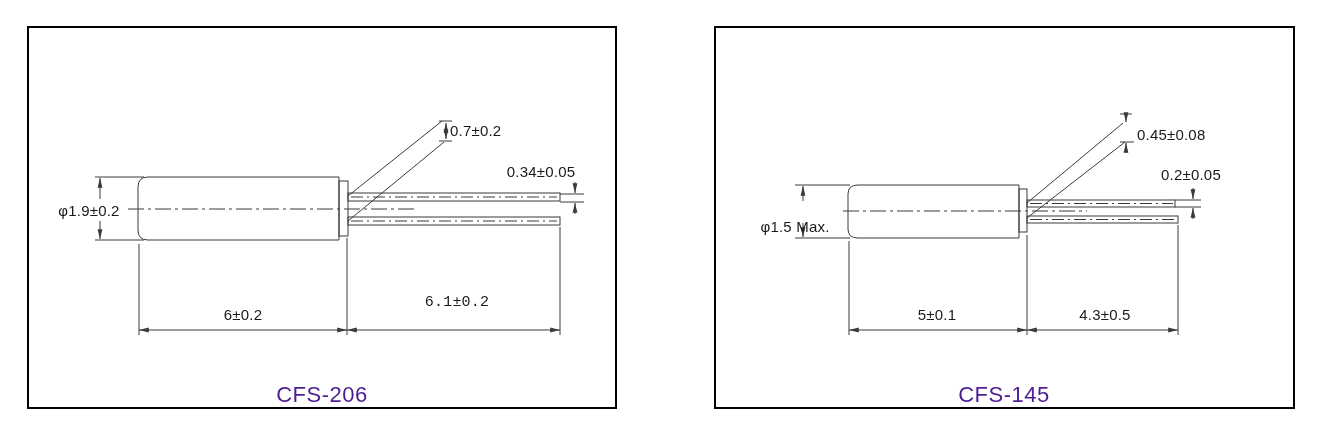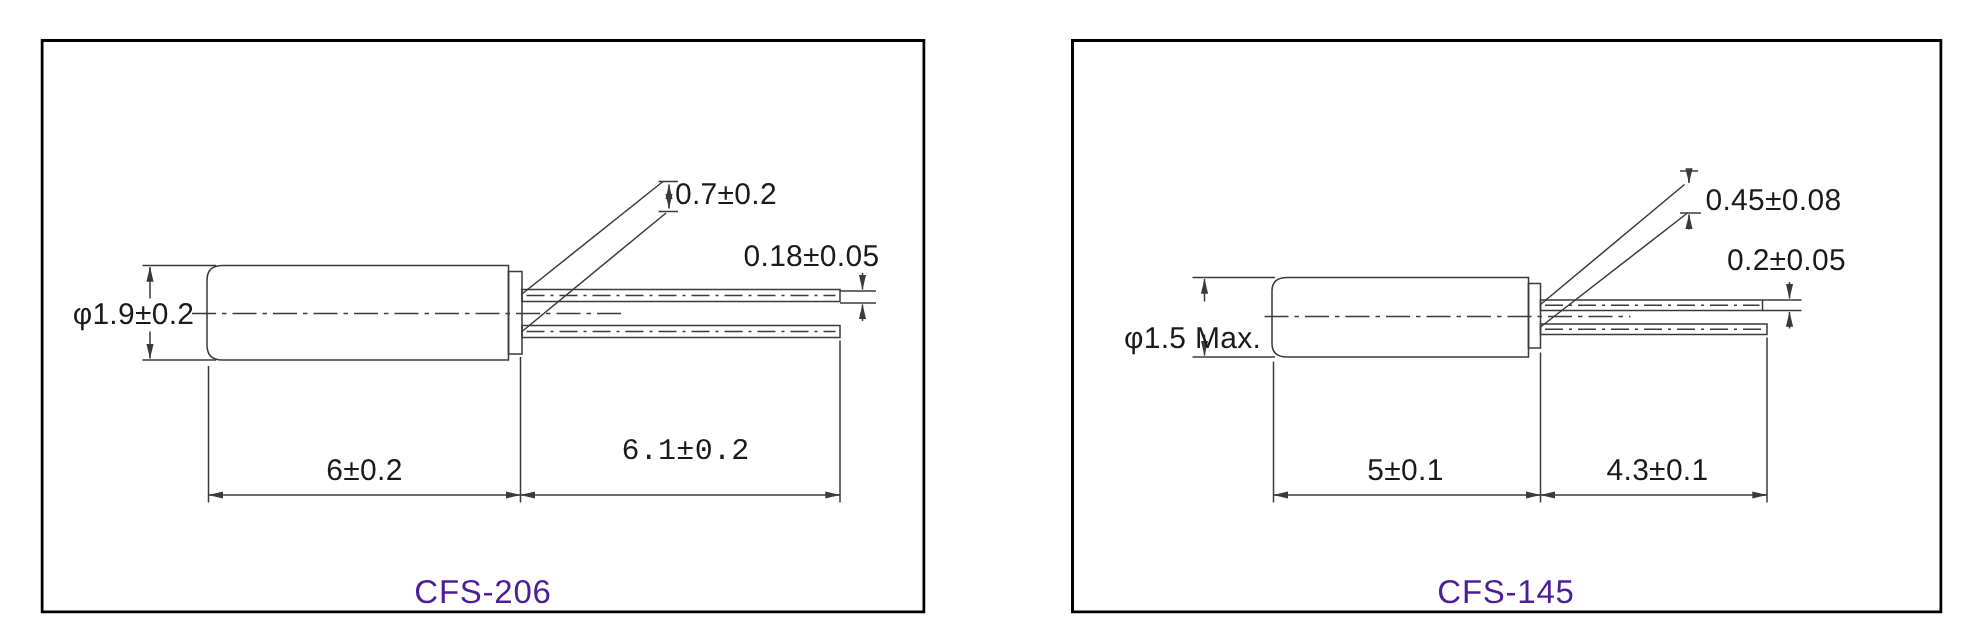--- a/index.html
+++ b/index.html
@@ -4,21 +4,21 @@
 <style>
   html,body { margin:0; padding:0; background:#ffffff; }
   #page {
     position:relative; width:1317px; height:428px; background:#ffffff;
     font-family:"Liberation Sans", sans-serif; overflow:hidden;
   }
   .panel { position:absolute; }
   .panel svg { position:absolute; left:0; top:0; display:block; }
   .lbl {
     position:absolute; white-space:nowrap;
-    font-size:20px; line-height:1; color:#1a1a1a;
+    font-size:15px; line-height:1; color:#1a1a1a;
     transform:translate(-50%,-50%);
     letter-spacing:0.2px;
   }
   .lbl.left-anchor { transform:translate(0,-50%); }
   .model-title {
     position:absolute; white-space:nowrap;
     font-size:22px; line-height:1; color:#4c1d95;
     transform:translate(-50%,-50%); letter-spacing:0.5px;
   }
 </style>
@@ -82,21 +82,21 @@
           <line x1="320" y1="212" x2="320" y2="309"></line>
           <line x1="533" y1="201" x2="533" y2="309"></line>
           <line x1="112" y1="304" x2="320" y2="304" marker-start="url(#a1)" marker-end="url(#a1)"></line>
           <line x1="320" y1="304" x2="533" y2="304" marker-start="url(#a1)" marker-end="url(#a1)"></line>
         </g>
       </g>
     </svg>
 
     <div class="lbl" style="left:62px; top:184px;">φ1.9±0.2</div>
     <div class="lbl left-anchor" style="left:423px; top:104px;">0.7±0.2</div>
-    <div class="lbl" style="left:514px; top:145px;">0.18±0.05</div>
+    <div class="lbl" style="left:514px; top:145px;">0.34±0.05</div>
     <div class="lbl" style="left:216px; top:288px;">6±0.2</div>
     <div class="lbl" style="left:430px; top:276px;font-family:Liberation Mono, monospace;">6.1±0.2</div>
     <div class="model-title" style="left:295px; top:369px;">CFS-206</div>
   </div>
 
   <div class="panel" style="left:714px; top:26px; width:581px; height:383px;">
     <svg width="581" height="383" viewBox="0 0 581 383">
       <defs>
         <marker id="a2" viewBox="0 0 10 6" refX="9.8" refY="3" markerWidth="10" markerHeight="6" orient="auto-start-reverse" markerUnits="userSpaceOnUse">
           <path d="M10,3 L0,0.6 L0,5.4 Z" fill="#3a3a3a"></path>
@@ -153,17 +153,17 @@
           <line x1="135" y1="304" x2="313" y2="304" marker-start="url(#a2)" marker-end="url(#a2)"></line>
           <line x1="313" y1="304" x2="464" y2="304" marker-start="url(#a2)" marker-end="url(#a2)"></line>
         </g>
       </g>
     </svg>
 
     <div class="lbl" style="left:81px; top:186px;margin-top:14px;">φ1.5 Max.</div>
     <div class="lbl left-anchor" style="left:423px; top:108px;">0.45±0.08</div>
     <div class="lbl" style="left:477px; top:148px;">0.2±0.05</div>
     <div class="lbl" style="left:223px; top:288px;">5±0.1</div>
-    <div class="lbl" style="left:391px; top:288px;">4.3±0.1</div>
+    <div class="lbl" style="left:391px; top:288px;">4.3±0.5</div>
     <div class="model-title" style="left:290px; top:369px;">CFS-145</div>
   </div>
 
 </div>
 
 </body></html>

